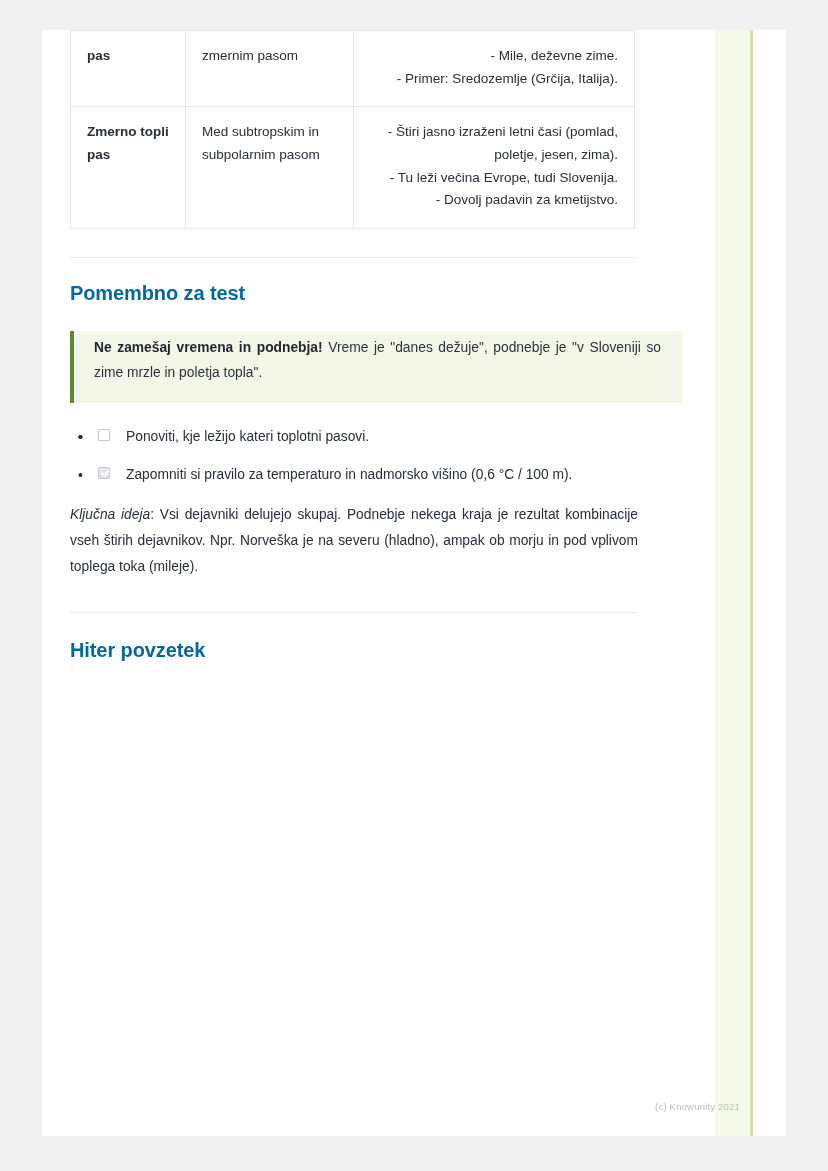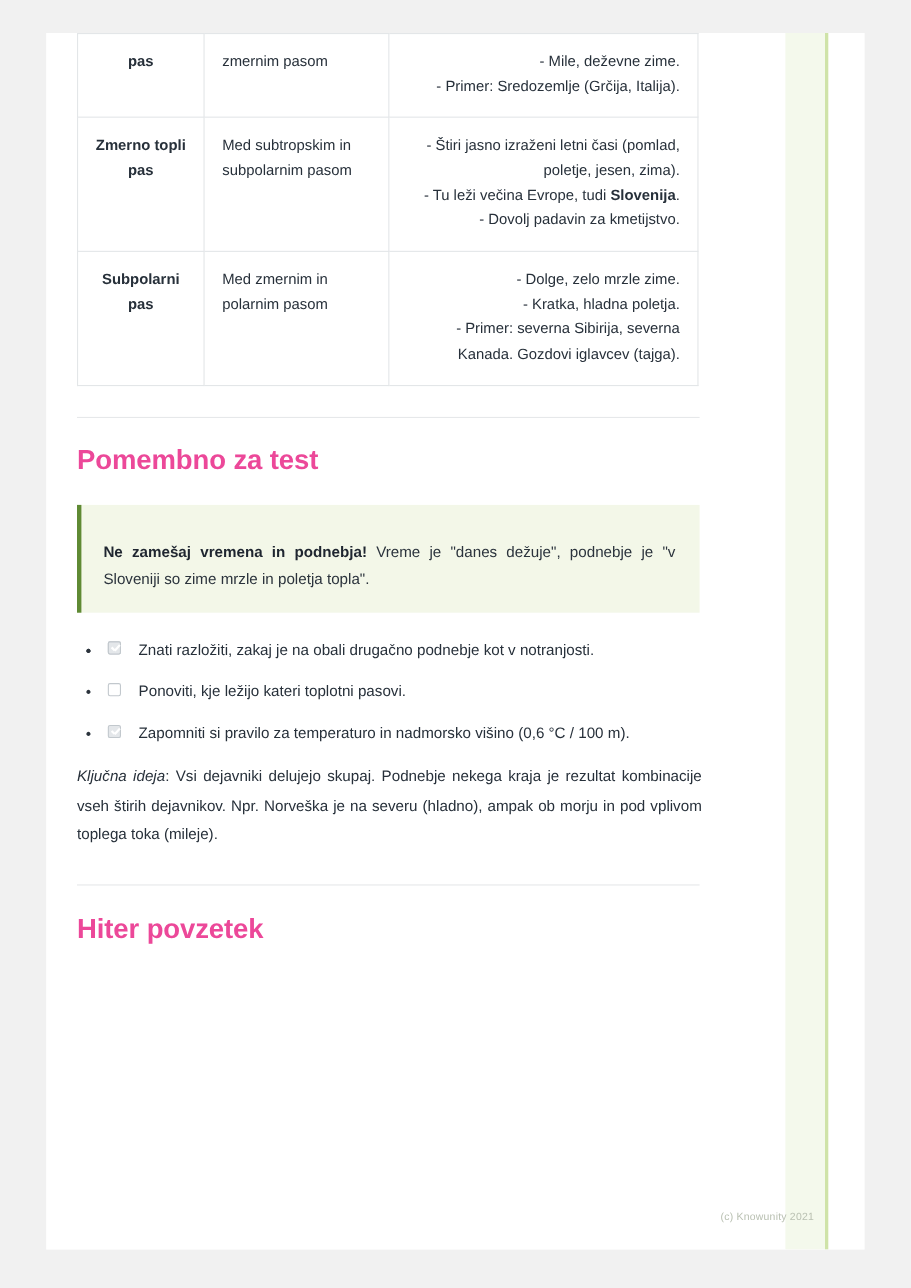--- a/index.html
+++ b/index.html
@@ -51,49 +51,49 @@
     table-layout: fixed;
     font-size: 13.5px;
     color: #27303a;
   }
   table.climate td {
     border: 1px solid #e3e6e8;
     padding: 14px 16px 16px 16px;
     vertical-align: top;
     line-height: 1.68;
   }
-  table.climate td.c1 { width: 115px; font-weight: bold; text-align: center; }
+  table.climate td.c1 { width: 115px; font-weight: bold; }
   table.climate td.c2 { width: 168px; }
   table.climate td.c3 { width: 281px; text-align: right; }
   .row-first td { border-top: none; }
-  .nb { font-weight: bold; }
+  .nb { font-weight: normal; }
 
   
   .divider {
     height: 1px;
     background: #e6e8ea;
     width: 566px;
     margin: 28px 0 0 0;
   }
 
   
   h2.section {
-    font-size: 25px;
-    color: #ec4899;
+    font-size: 20px;
+    color: #0369a1;
     margin: 24px 0 0 0;
     letter-spacing: -0.1px;
   }
 
   
   .callout {
     margin-top: 26px;
-    width: 566px;
+    width: 613px;
     background: #f3f7e8;
     border-left: 4px solid #5f8a34;
-    padding: 30px 22px 18px 20px;
+    padding: 4px 22px 18px 20px;
     font-size: 13.8px;
     color: #2b333c;
     line-height: 1.82;
     text-align: justify;
   }
   .callout b { color: #1f2630; }
 
   
   ul.checklist {
     list-style: none;
@@ -191,49 +191,39 @@
           <td class="c3">
             <span>- Mile, deževne zime.</span><br>
             <span>- Primer: Sredozemlje (Grčija, Italija).</span>
           </td>
         </tr>
         <tr>
           <td class="c1">Zmerno topli pas</td>
           <td class="c2">Med subtropskim in subpolarnim pasom</td>
           <td class="c3">- Štiri jasno izraženi letni časi (pomlad, poletje, jesen, zima).<br>- Tu leži večina Evrope, tudi <b class="nb">Slovenija</b>.<br>- Dovolj padavin za kmetijstvo.</td>
         </tr>
-        <tr>
-          <td class="c1">Subpolarni pas</td>
-          <td class="c2">Med zmernim in polarnim pasom</td>
-          <td class="c3">
-            <span>- Dolge, zelo mrzle zime.</span><br>
-            <span>- Kratka, hladna poletja.</span><br>
-            <span>- Primer: severna Sibirija, severna Kanada. Gozdovi iglavcev (tajga).</span>
-          </td>
-        </tr>
       </tbody>
     </table>
 
     <div class="divider"></div>
 
     <h2 class="section">Pomembno za test</h2>
 
     <div class="callout">
       <b>Ne zamešaj vremena in podnebja!</b><span> Vreme je "danes dežuje", podnebje je "v Sloveniji so zime mrzle in poletja topla".</span>
     </div>
 
     <ul class="checklist">
       <li>
         <span class="bullet">•</span>
         <span class="cbox checked"></span>
       </li>
       <li>
         <span class="bullet">•</span>
         <span class="cbox checked"></span>
-        <span>Znati razložiti, zakaj je na obali drugačno podnebje kot v notranjosti.</span>
       </li>
       <li>
         <span class="bullet">•</span>
         <span class="cbox"></span>
         <span>Ponoviti, kje ležijo kateri toplotni pasovi.</span>
       </li>
       <li>
         <span class="bullet">•</span>
         <span class="cbox checked"></span>
         <span>Zapomniti si pravilo za temperaturo in nadmorsko višino (0,6 °C / 100 m).</span>

